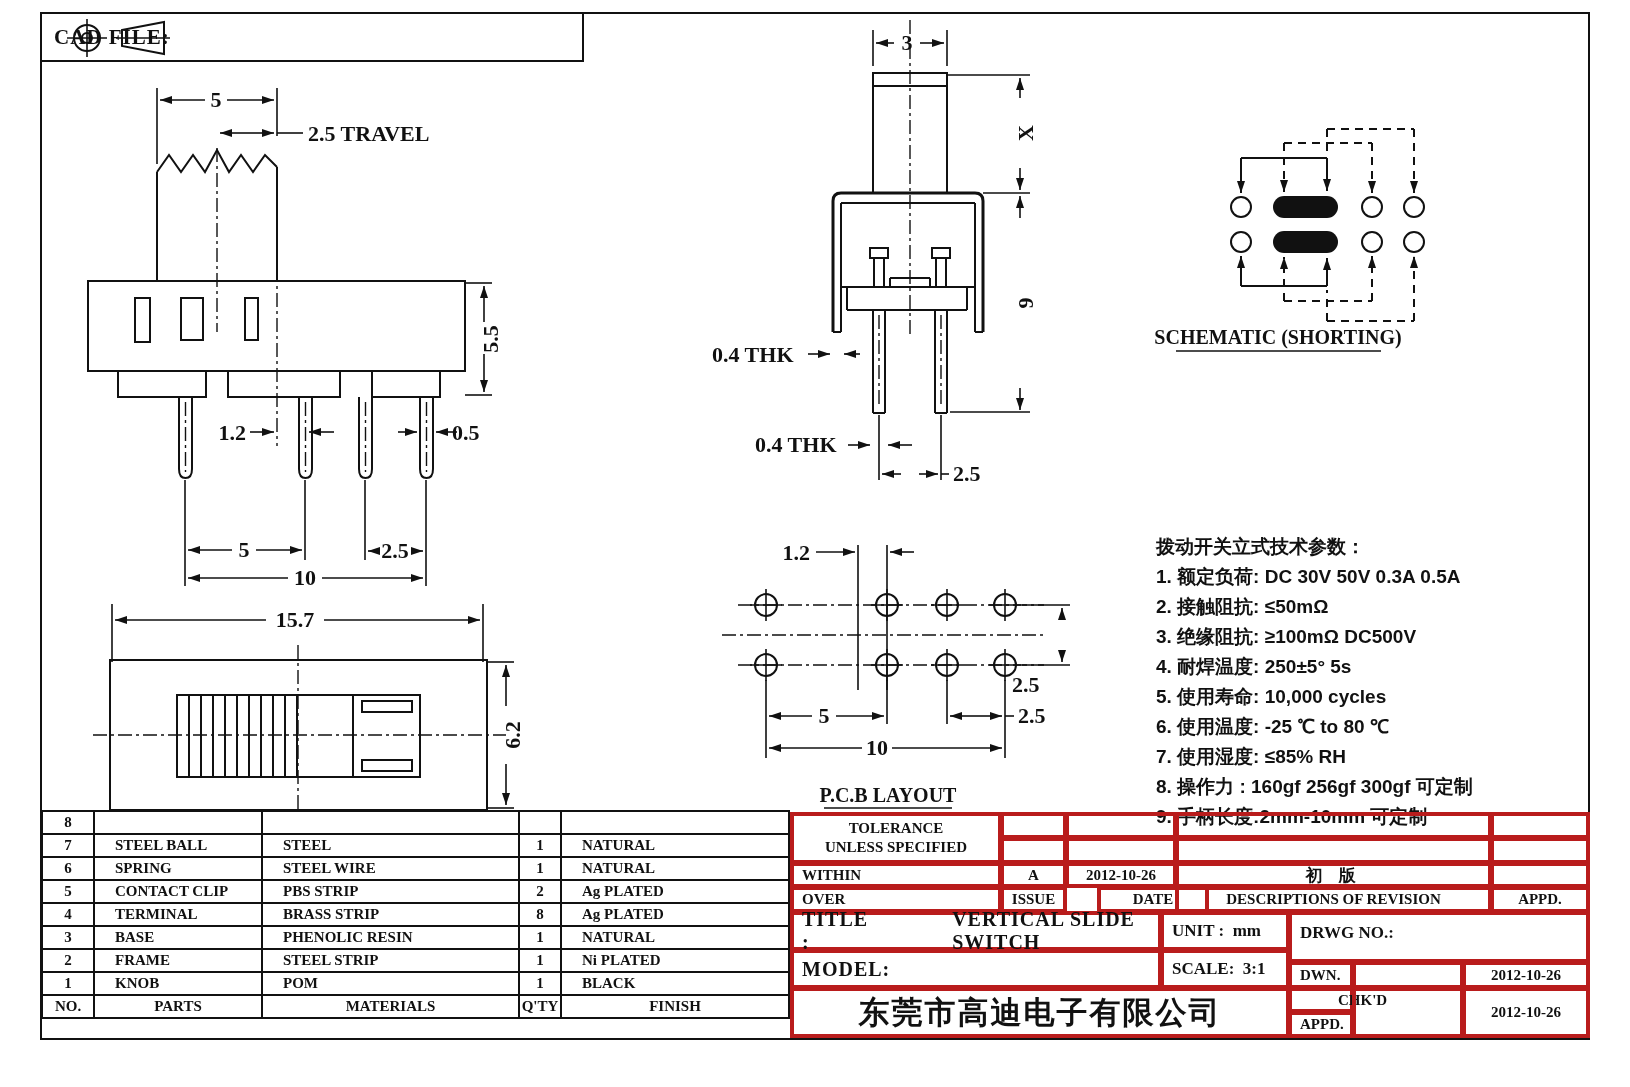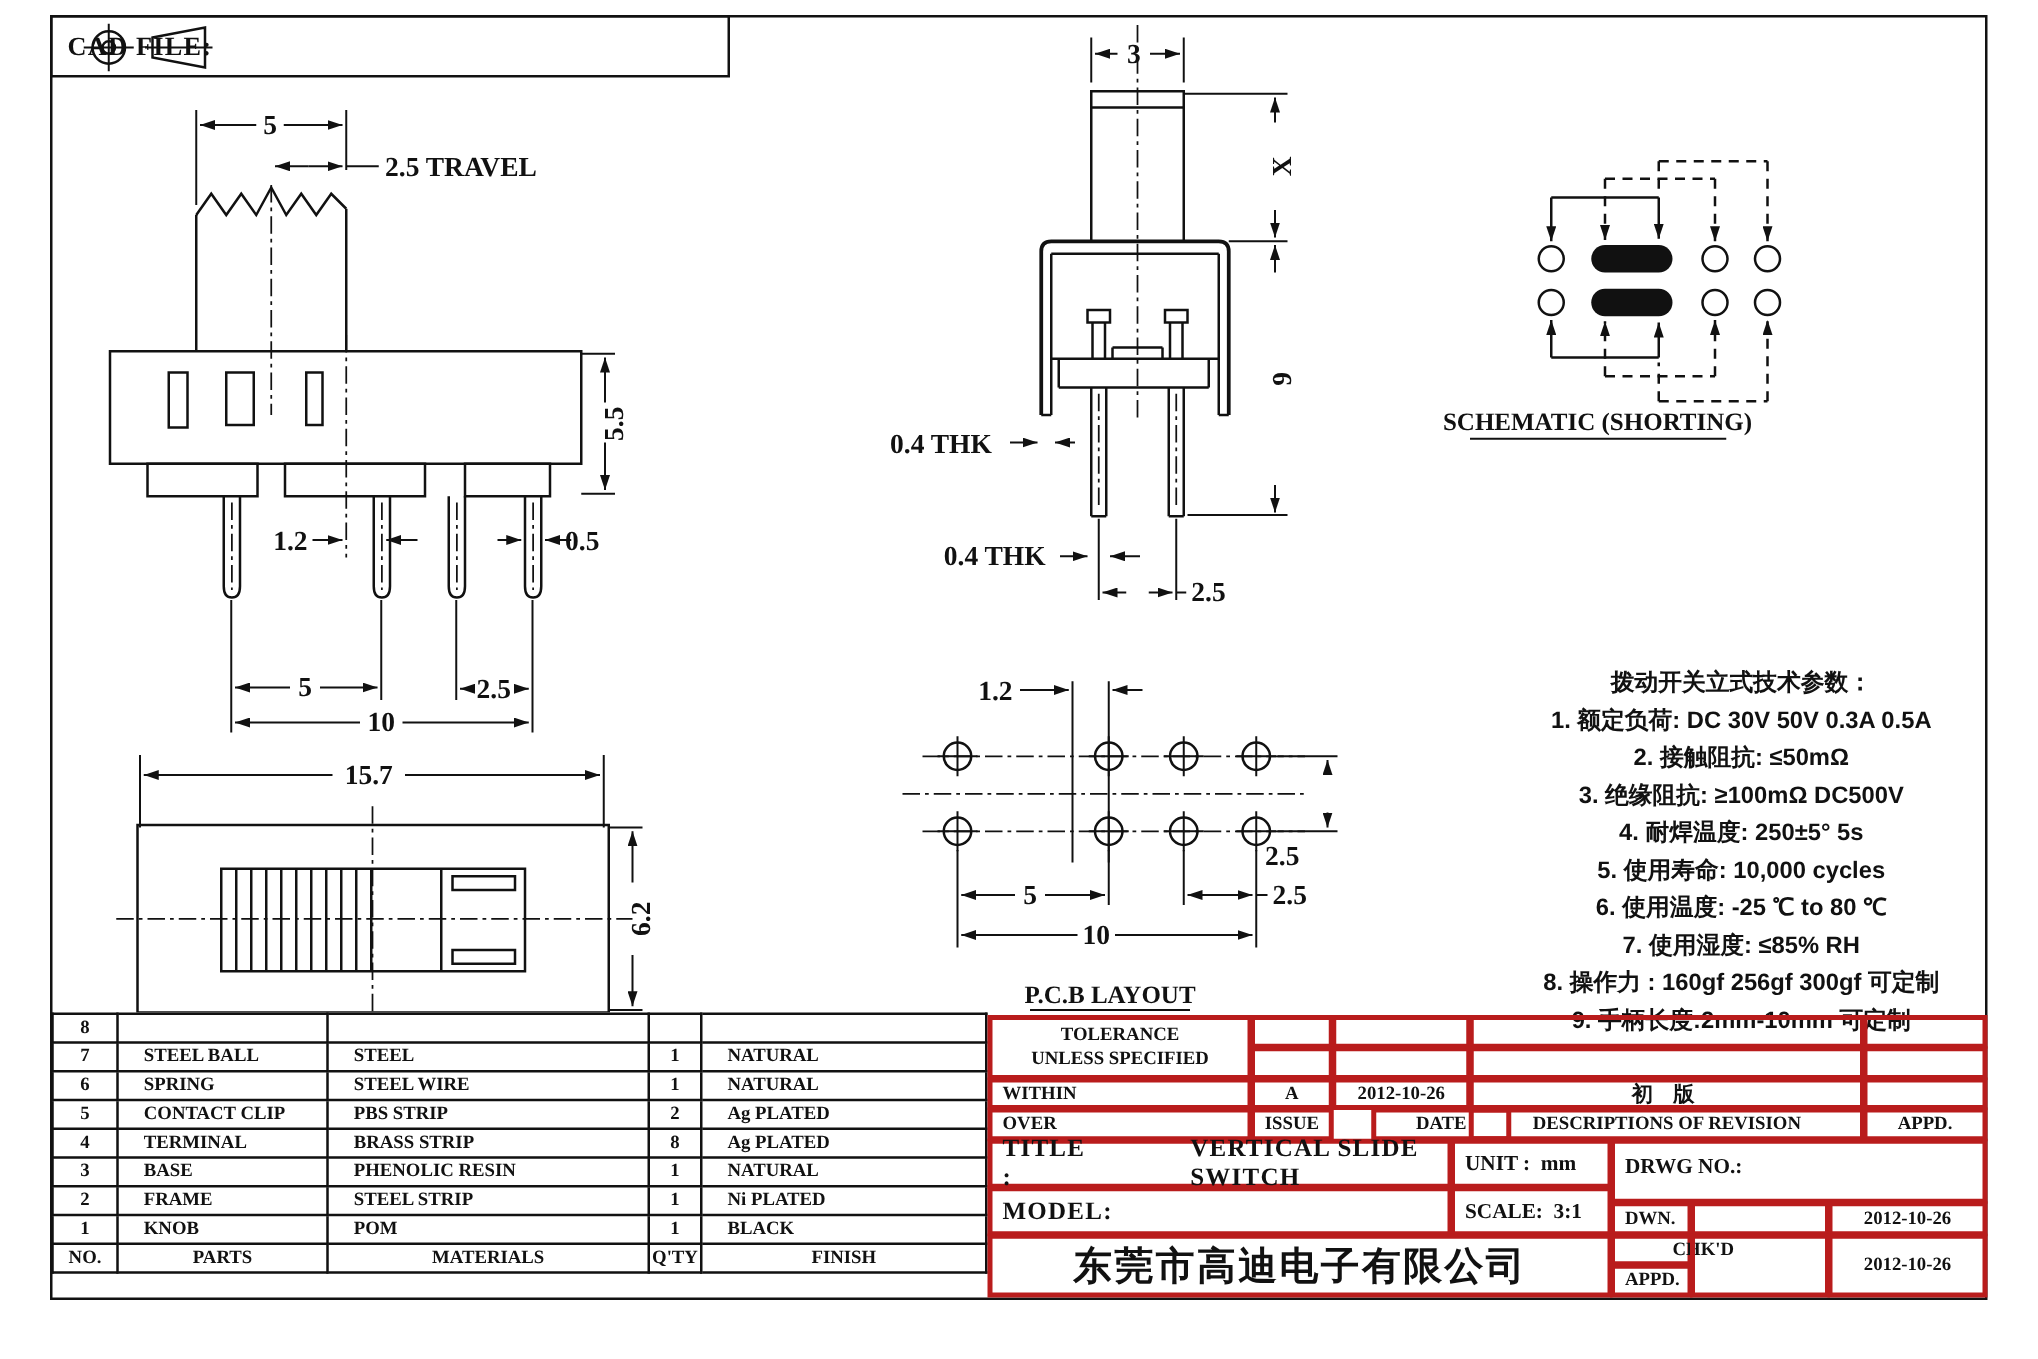--- a/index.html
+++ b/index.html
@@ -24,21 +24,21 @@
   .cell.l{padding-left:8px;}
   table.parts{position:absolute;left:41px;top:810px;border-collapse:collapse;table-layout:fixed;}
   table.parts td{border:2px solid #111;height:21px;font:bold 15px "Liberation Serif",serif;
                  padding:0 0 0 20px;white-space:nowrap;overflow:hidden;}
   table.parts td.c{text-align:center;padding:0;}
   .tol{flex-direction:column;justify-content:center;line-height:19px;}
   .title-cell{font-size:20px;letter-spacing:1px;}
   .company{font:bold 31px "Liberation Sans",sans-serif;justify-content:center;letter-spacing:2px;}
   .rev{font-size:17px;letter-spacing:6px;}
   .params{position:absolute;left:1156px;top:532px;width:474px;
-          font:bold 19px "Liberation Sans",sans-serif;line-height:30px;white-space:nowrap;text-align:center;}
+          font:bold 19px "Liberation Sans",sans-serif;line-height:30px;white-space:nowrap;}
 </style>
 </head>
 <body>
 
 <div class="sheet">
   <div class="frame"></div>
 
   <div class="hdrbox">
     <div class="hdrsym">
       <svg width="135" height="46" viewBox="0 0 135 46">

